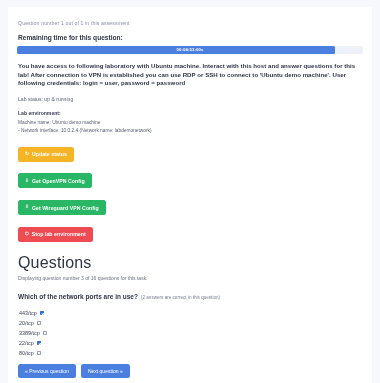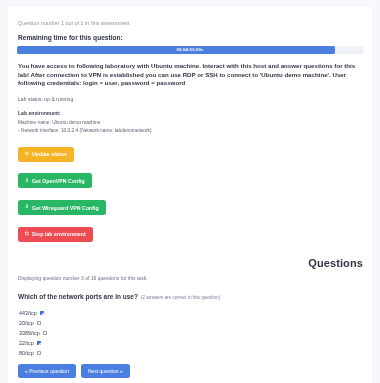--- a/index.html
+++ b/index.html
@@ -131,27 +131,26 @@
     line-height: 1;
     display: inline-block;
   }
   .btn-yellow { background: #f5b326; }
   .btn-green  { background: #29b765; }
   .btn-red    { background: #ef4b52; }
   .btn-row { display: block; }
 
   
   h2.questions-title {
-    font-size: 11px;
+    font-size: 16px;
     line-height: 14px;
-    font-weight: bold;
+    font-weight: normal;
     color: #2f3545;
     margin: 8px 0 4px 1px;
     letter-spacing: 0.01em;
-    text-align: right;
   }
   .displaying {
     font-size: 5px;
     line-height: 8px;
     color: #6b7284;
     margin: 0 0 7px 1px;
   }
   .question-line {
     margin: 0 0 6px 1px;
     line-height: 9px;

